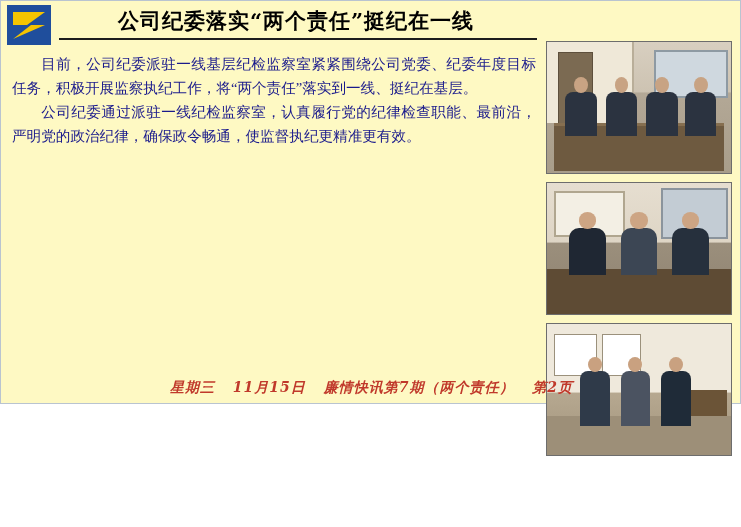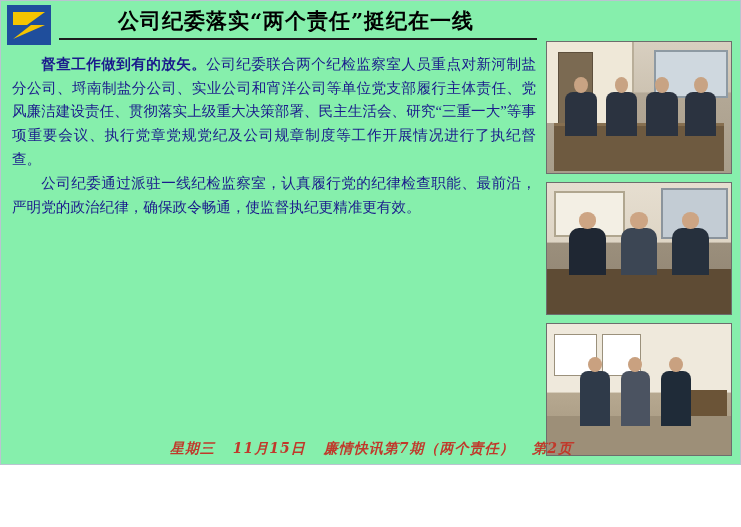--- a/index.html
+++ b/index.html
@@ -9,24 +9,24 @@
   body {
     width: 741px;
     height: 527px;
     background: #ffffff;
     font-family: "Liberation Serif", "DejaVu Serif", serif;
     overflow: hidden;
   }
   .page {
     position: relative;
     width: 741px;
-    height: 465px;
+    height: 404px;
     box-sizing: border-box;
     border: 1px solid #b9c4d0;
-    background: #86efac;
+    background: #fef9c3;
   }
   
   .header {
     position: relative;
     height: 46px;
   }
   .logo {
     position: absolute;
     left: 6px;
     top: 4px;
@@ -142,21 +142,21 @@
       <svg width="44" height="40" viewBox="0 0 44 40">
         <rect x="0" y="0" width="44" height="40" fill="#1f4e9c"></rect>
         <path d="M6 7 L38 7 L20 20 L38 20 L6 34 L24 20 L6 20 Z" fill="#f5c400"></path>
       </svg>
     </div>
     <div class="headline">公司纪委落实“两个责任”挺纪在一线</div>
     <div class="rule"></div>
   </div>
 
   <div class="article">
-    <p><span class="lead">督查工作做到有的放矢。</span><span>公司纪委联合两个纪检监察室人员重点对新河制盐分公司、埒南制盐分公司、实业公司和宵洋公司等单位党支部履行主体责任、党风廉洁建设责任、贯彻落实上级重大决策部署、民主生活会、研究“三重一大”等事项重要会议、执行党章党规党纪及公司规章制度等工作开展情况进行了执纪督查。</span></p>
+    <p><span class="lead"></span><span>目前，公司纪委派驻一线基层纪检监察室紧紧围绕公司党委、纪委年度目标任务，积极开展监察执纪工作，将“两个责任”落实到一线、挺纪在基层。</span></p>
     <p><span class="lead"></span><span>公司纪委通过派驻一线纪检监察室，认真履行党的纪律检查职能、最前沿，严明党的政治纪律，确保政令畅通，使监督执纪更精准更有效。</span></p>
   </div>
 
   <div class="photos">
     <div class="photo p1">
       <span class="wallA"></span>
       <span class="door"></span>
       <span class="win"></span>
       <span class="tbl"></span>
       <span class="pers" style="left:10%">

